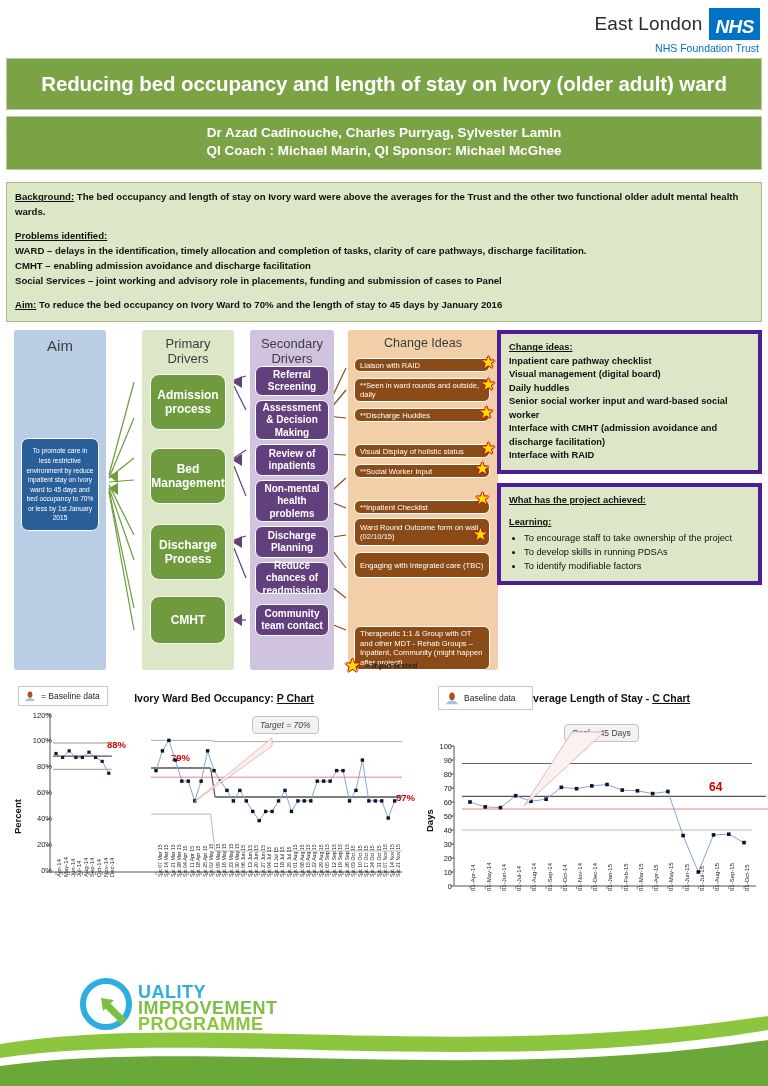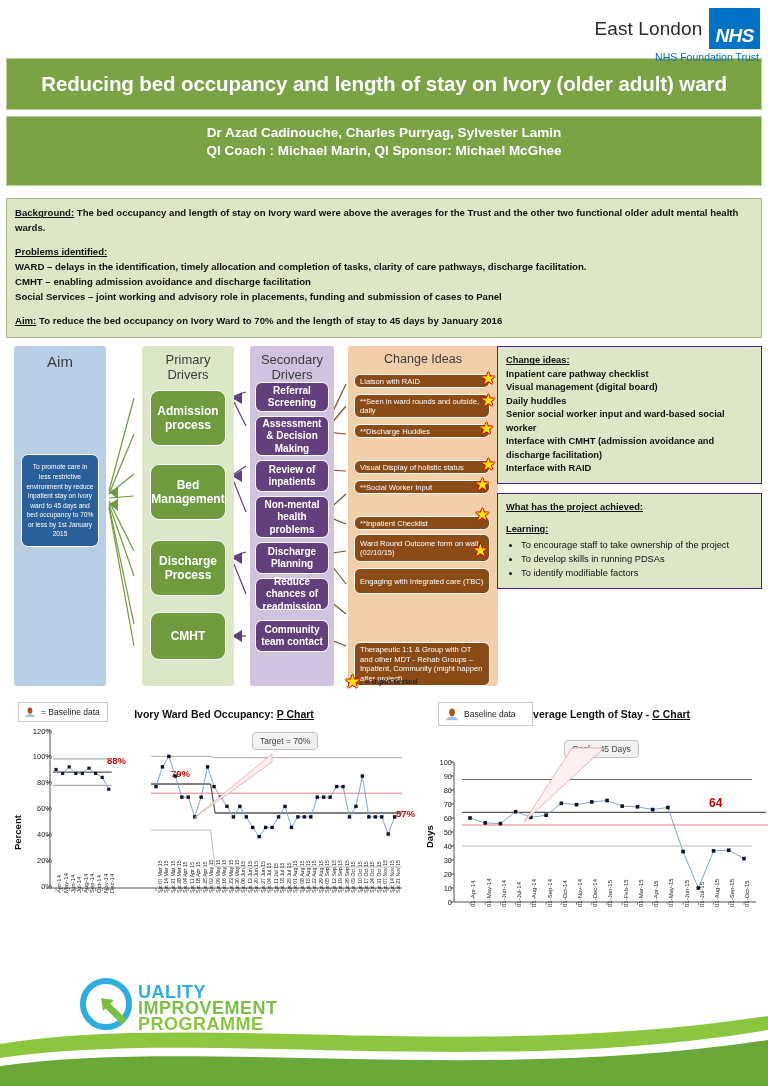--- a/index.html
+++ b/index.html
@@ -15,36 +15,36 @@
   
   #nhs-header { height: 58px; position: relative; }
   #nhs-logo-block {
     position:absolute; right: 8px; top: 8px;
     text-align: right;
   }
   #nhs-trust-row { display:flex; align-items:center; gap:7px; justify-content:flex-end;margin-left:38px; }
   #east-london-text { font-size: 19px; color:#2b2b2b; letter-spacing:.1px; }
   #nhs-badge {
     background:#0072c6; color:#fff; font-style:italic; font-weight:bold;
-    font-size:19px; padding:17px 6px 2px 6px; letter-spacing:-0.5px;
+    font-size:19px; padding:8px 6px 2px 6px; letter-spacing:-0.5px;
     font-family:"Liberation Sans", sans-serif;
   }
   #nhs-foundation-text { font-size: 10.5px; color:#0072c6; margin-top:2px; margin-right:1px; }
 
   
   .green-bar {
     background:#7ba245; color:#ffffff; text-align:center;
     border:1px solid #b9c9a1;
   }
   #title-bar {
     margin: 0 6px; height: 52px; display:flex; align-items:center; justify-content:center;
   }
   #title-text { font-size:20.5px; font-weight:bold; letter-spacing:-0.1px; }
   #authors-bar {
-    margin: 6px 6px 12px 6px; padding: 7px 4px 25px 4px;
+    margin: 6px 6px 12px 6px; padding: 7px 4px 9px 4px;
   }
   .author-line { font-size:13.5px; font-weight:bold; line-height:1.35; }
 
   
   #background-box {
     margin: 7px 6px 0 6px;
     background:#dde7c7; border:1px solid #a9bb8c;
     padding: 7px 8px 9px 8px;
     font-size:9.6px; color:#111; line-height:1.55; font-weight:bold;
   }
@@ -105,21 +105,21 @@
     position:absolute; left:338px; bottom:-5px; display:flex; align-items:center; gap:4px;
   }
   #star-legend .star { position:static; font-size:19px; }
   #star-legend-label { font-size:8px; color:#222; font-weight:bold; }
 
   svg.connectors { position:absolute; left:0; top:0; width:100%; height:100%; pointer-events:none; }
 
   
   #right-info { position:absolute; right:0; top:0; width:265px; }
   .info-box {
-    background:#dde7c7; border:1px solid #4c1d95;
+    background:#dde7c7; border:4px solid #4c1d95;
     padding:7px 8px; font-size:9.3px; color:#111; font-weight:bold; line-height:1.45;
   }
   #achieved-box { margin-top:9px; font-weight:normal; }
   #achieved-box .hdr { font-weight:bold; text-decoration:underline; }
   #achieved-box ul { margin:2px 0 0 0; padding-left:15px; }
   #achieved-box li { margin-bottom:1px; line-height:1.42; }
   .mini-gap { height:9px; }
 
   
   #charts-row { position:relative; margin: 14px 0 0 0; height: 250px; }
@@ -359,21 +359,21 @@
     <div class="axis-label-y" style="left:8px; top:150px;">Percent</div>
 
     <div class="ytick-label" style="left:10px; top:27px; width:38px;">120%</div>
     <div class="ytick-label" style="left:10px; top:52px; width:38px;">100%</div>
     <div class="ytick-label" style="left:10px; top:78px; width:38px;">80%</div>
     <div class="ytick-label" style="left:10px; top:104px; width:38px;">60%</div>
     <div class="ytick-label" style="left:10px; top:130px; width:38px;">40%</div>
     <div class="ytick-label" style="left:10px; top:156px; width:38px;">20%</div>
     <div class="ytick-label" style="left:10px; top:182px; width:38px;">0%</div>
 
-    <div class="callout" style="left:248px; top:32px;">Target = 70%</div>
+    <div class="callout" style="left:248px; top:32px;font-style:italic;">Target = 70%</div>
     <div class="redlabel" style="left:103px; top:55px;">88%</div>
     <div class="redlabel" style="left:167px; top:68px;">79%</div>
     <div class="redlabel" style="left:392px; top:108px;">57%</div>
 
     <svg id="svg-left" width="400" height="250" style="position:absolute;left:0;top:0;">
         <line x1="46" y1="30" x2="46" y2="188" stroke="#555" stroke-width="1"></line>
         <line x1="46" y1="188" x2="398" y2="188" stroke="#555" stroke-width="1"></line>
         <line x1="42" y1="188" x2="46" y2="188" stroke="#555" stroke-width="1"></line>
         <line x1="42" y1="161.66666666666666" x2="46" y2="161.66666666666666" stroke="#555" stroke-width="1"></line>
         <line x1="42" y1="135.33333333333334" x2="46" y2="135.33333333333334" stroke="#555" stroke-width="1"></line>

